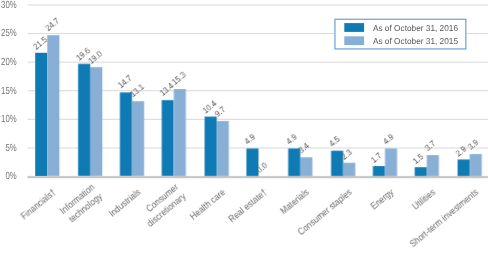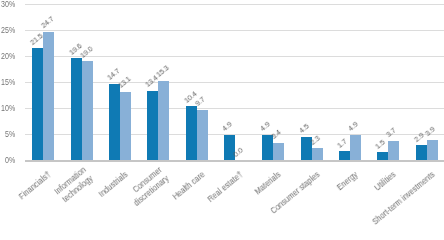--- a/index.html
+++ b/index.html
@@ -109,13 +109,23 @@
       <div>Utilities</div>
     </div>
     <div class="bar" style="background: rgb(15, 122, 180); left: 415.5px; top: 145.12px; height: 15.08px;"></div>
     <div class="vlabel" style="left: 417.7px; top: 135.52px;">2.9</div>
     <div class="bar" style="background: rgb(136, 176, 215); left: 426.5px; top: 139.92px; height: 20.28px;"></div>
     <div class="vlabel" style="left: 428.7px; top: 130.32px;">3.9</div>
     <div class="xlabel" style="left: 213.7px; top: 167.9px; height: 12px;">
       <div>Short-term investments</div>
     </div>
     <div class="axisline" style="top: 160.2px;"></div>
+    <div id="legend" style="left: 304.2px; top: 16.8px; width: 120.3px; height: 28.2px;">
+      <div class="lrow" style="left: 0px; top: 3.1px; height: 8px;">
+        <div class="sw" style="position: absolute; left: 7.4px; top: 0px; background: rgb(15, 122, 180); width: 18.4px; height: 8px;"></div>
+        <div class="ltext" style="position: absolute; left: 33.6px; top: 0.1px;">As of October 31, 2016</div>
+      </div>
+      <div class="lrow" style="left: 0px; top: 14.9px; height: 8px;">
+        <div class="sw" style="position: absolute; left: 7.4px; top: 0px; background: rgb(136, 176, 215); width: 18.4px; height: 8px;"></div>
+        <div class="ltext" style="position: absolute; left: 33.6px; top: 0.1px;">As of October 31, 2015</div>
+      </div>
+    </div>
   </div>
 
 </body></html>

